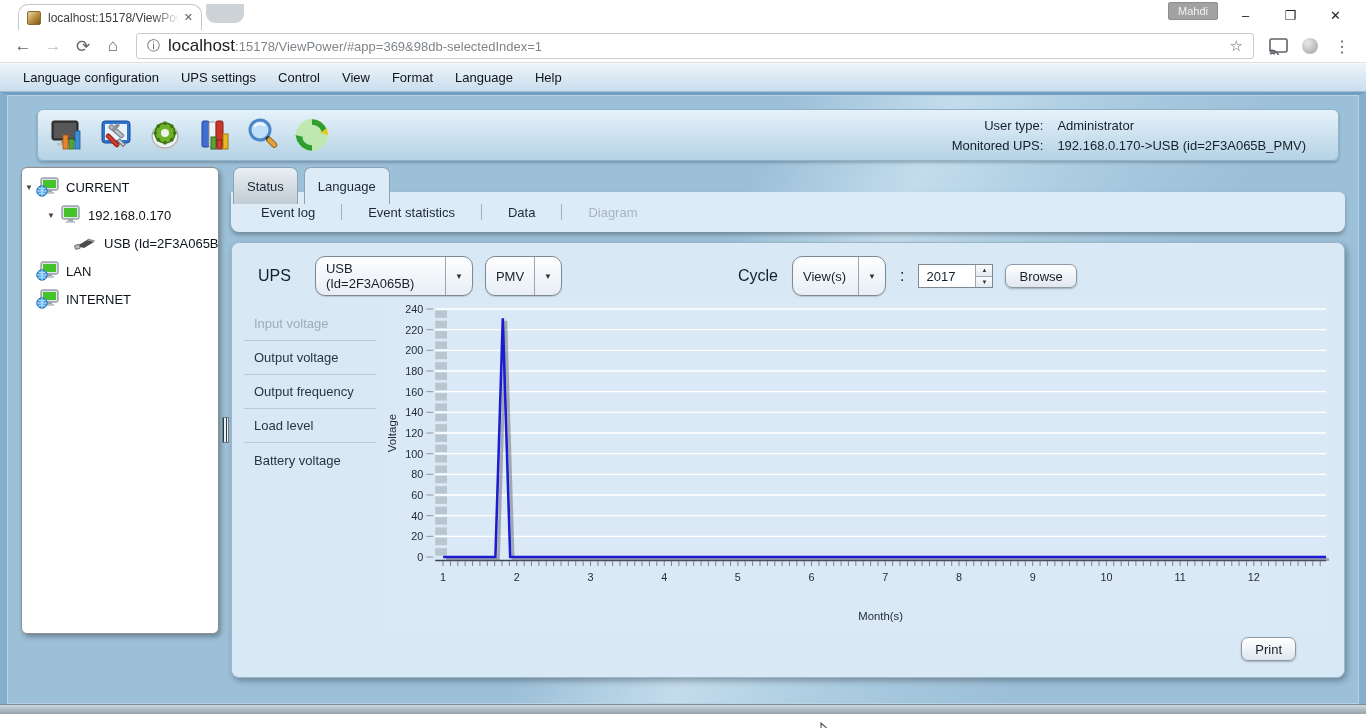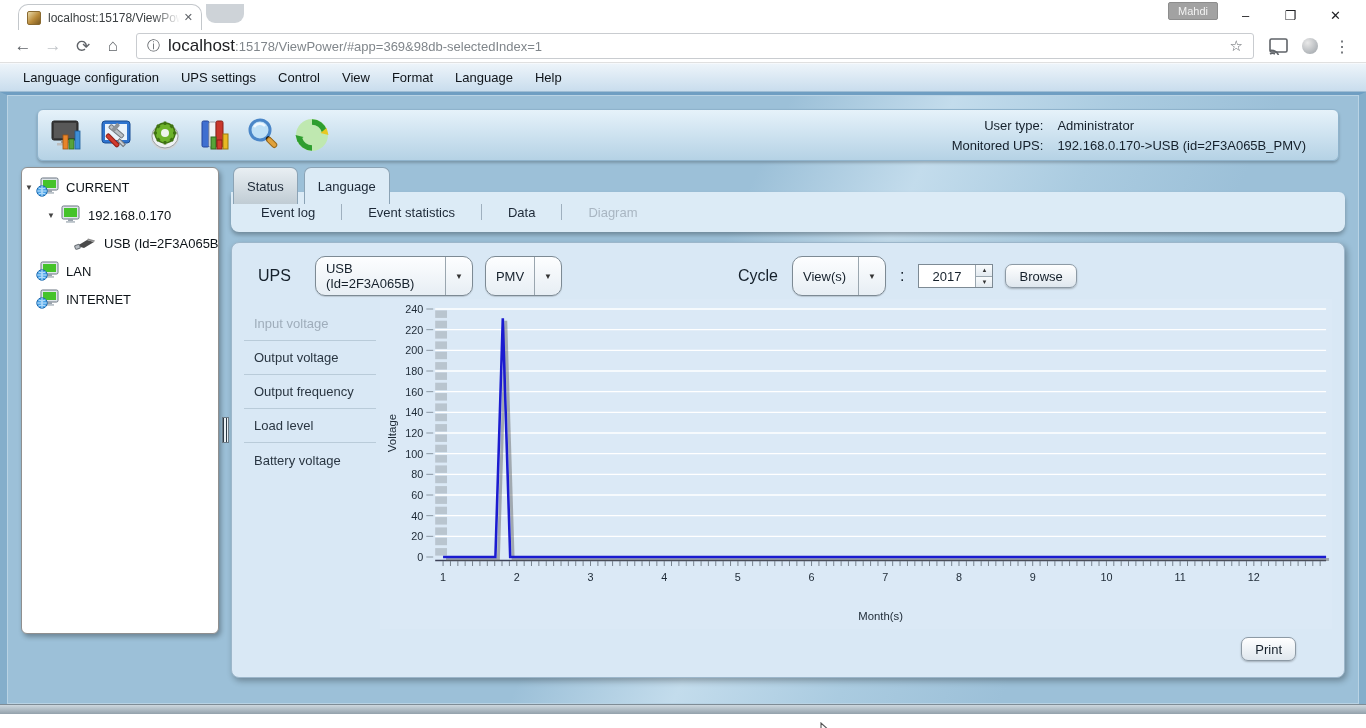--- a/index.html
+++ b/index.html
@@ -83,21 +83,21 @@
   .content-panel { height:436px; margin-top:10px; background:#d9e8f5; border:1px solid #9cb6ca; border-radius:8px;
     box-shadow:2px 3px 6px rgba(0,0,0,.3); padding:12px 12px 10px 12px; display:flex; flex-direction:column; }
 
   .controls-row { display:flex; align-items:center; height:34px; margin:4px 0 6px 0; }
   .clabel { font-size:16px; color:#15202b; }
   .dropdown { height:40px; display:flex; align-items:center; background:linear-gradient(#fdfeff,#e7eef4);
     border:1px solid #7d8a94; border-radius:10px; box-shadow:0 1px 1px rgba(0,0,0,.15); }
   .dd-text { font-size:13px; color:#15202b; padding:0 10px; }
   .dd-arrow { font-size:8px; color:#333; padding:0 9px; border-left:1px solid #9aa6af; align-self:stretch; display:flex; align-items:center; }
   .spinbox { height:24px; display:flex; border:1px solid #7d8a94; background:#fff; }
-  .spin-input { width:56px; border:none; outline:none; font-size:13px; color:#15202b; padding-left:13px; font-family:inherit; background:#fff; }
+  .spin-input { width:56px; border:none; outline:none; font-size:13px; color:#15202b; padding-left:7px; font-family:inherit; background:#fff; }
   .spin-btns { width:17px; display:flex; flex-direction:column; border-left:1px solid #9aa6af; }
   .spin-btn { flex:1; font-size:6px; color:#333; display:flex; align-items:center; justify-content:center; background:linear-gradient(#fafcfd,#e3eaf0); }
   .spin-btn + .spin-btn { border-top:1px solid #9aa6af; }
   .push-btn { height:24px; padding:0 13px; font-size:13px; color:#15202b; font-family:inherit;
     background:linear-gradient(#ffffff,#dfe7ee); border:1px solid #8d9aa5; border-radius:7px; box-shadow:0 1px 2px rgba(0,0,0,.25); }
 
   .chart-region { display:flex; flex:1; }
   .chart-menu { width:132px; margin-top:8px; }
   .cm-item { height:34px; display:flex; align-items:center; font-size:13px; color:#2a3642; padding-left:10px;
     border-bottom:1px solid #b9cbd9; }

